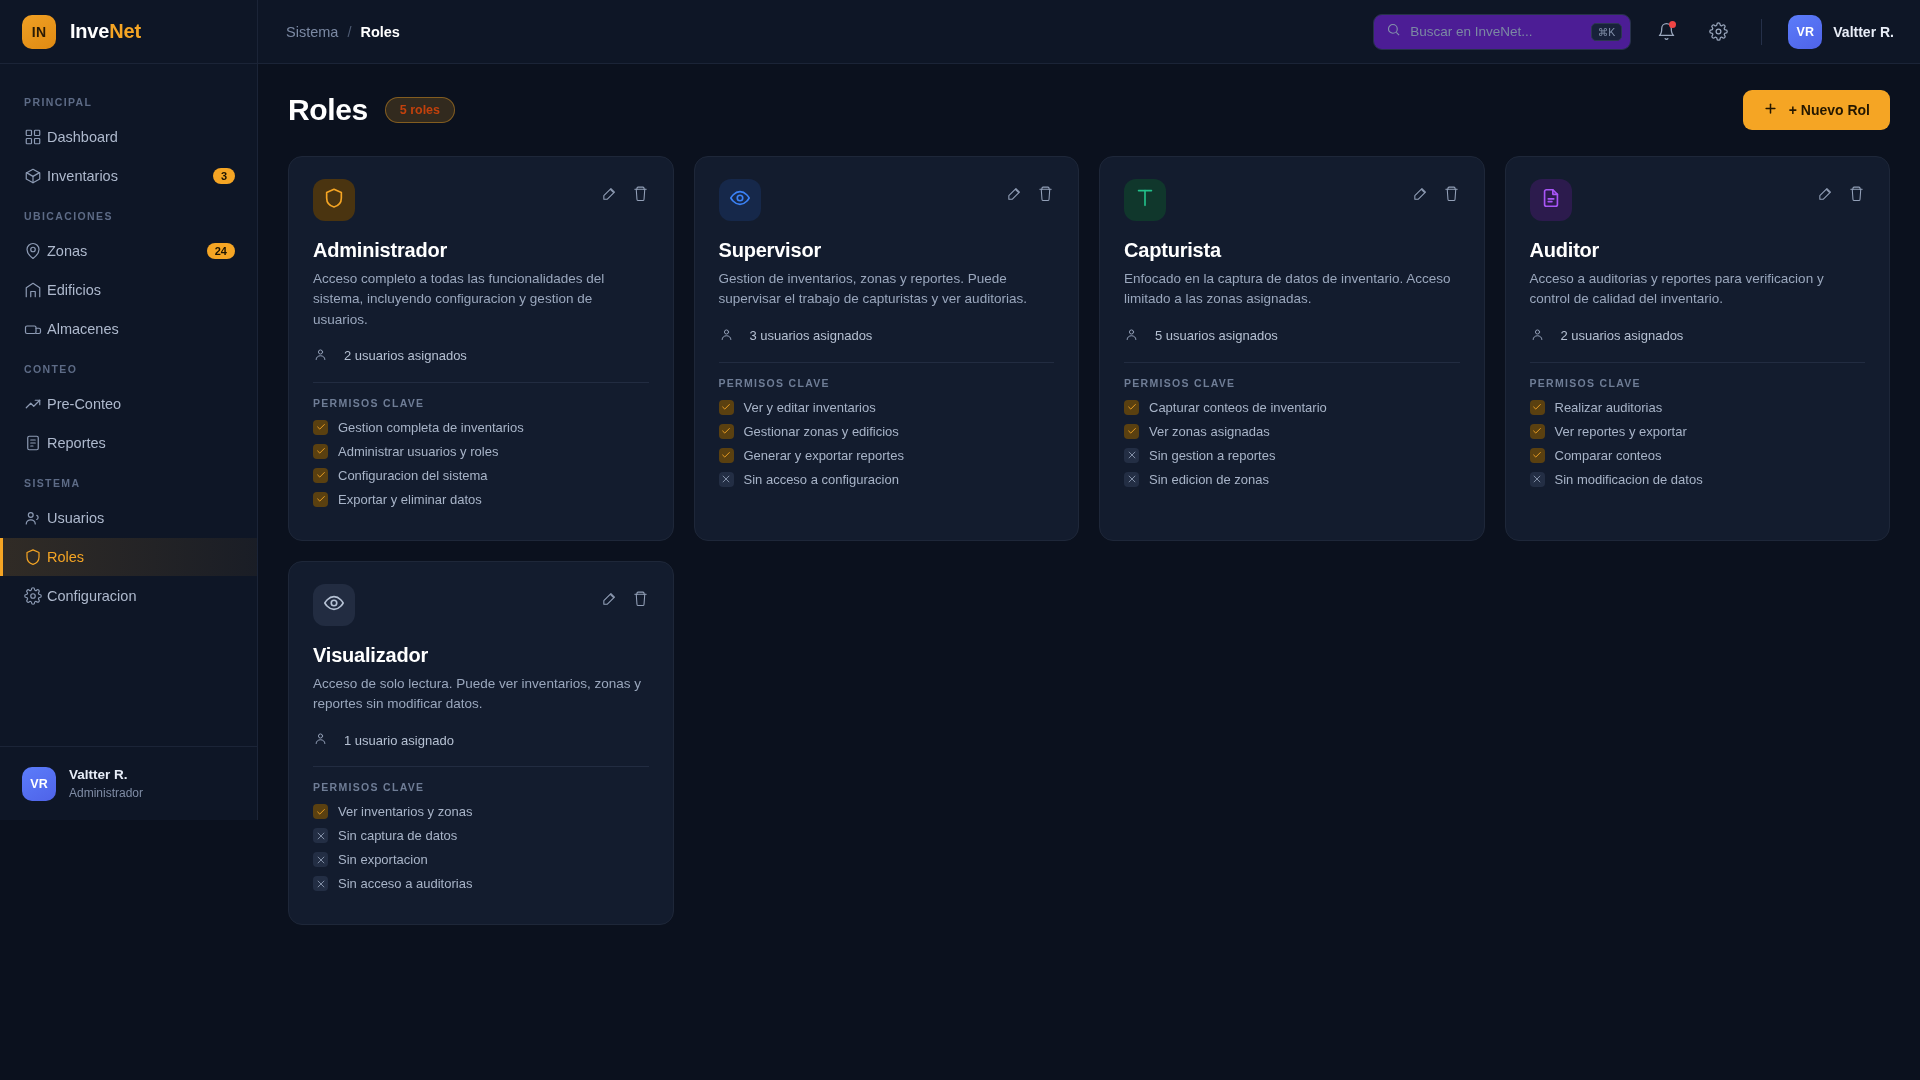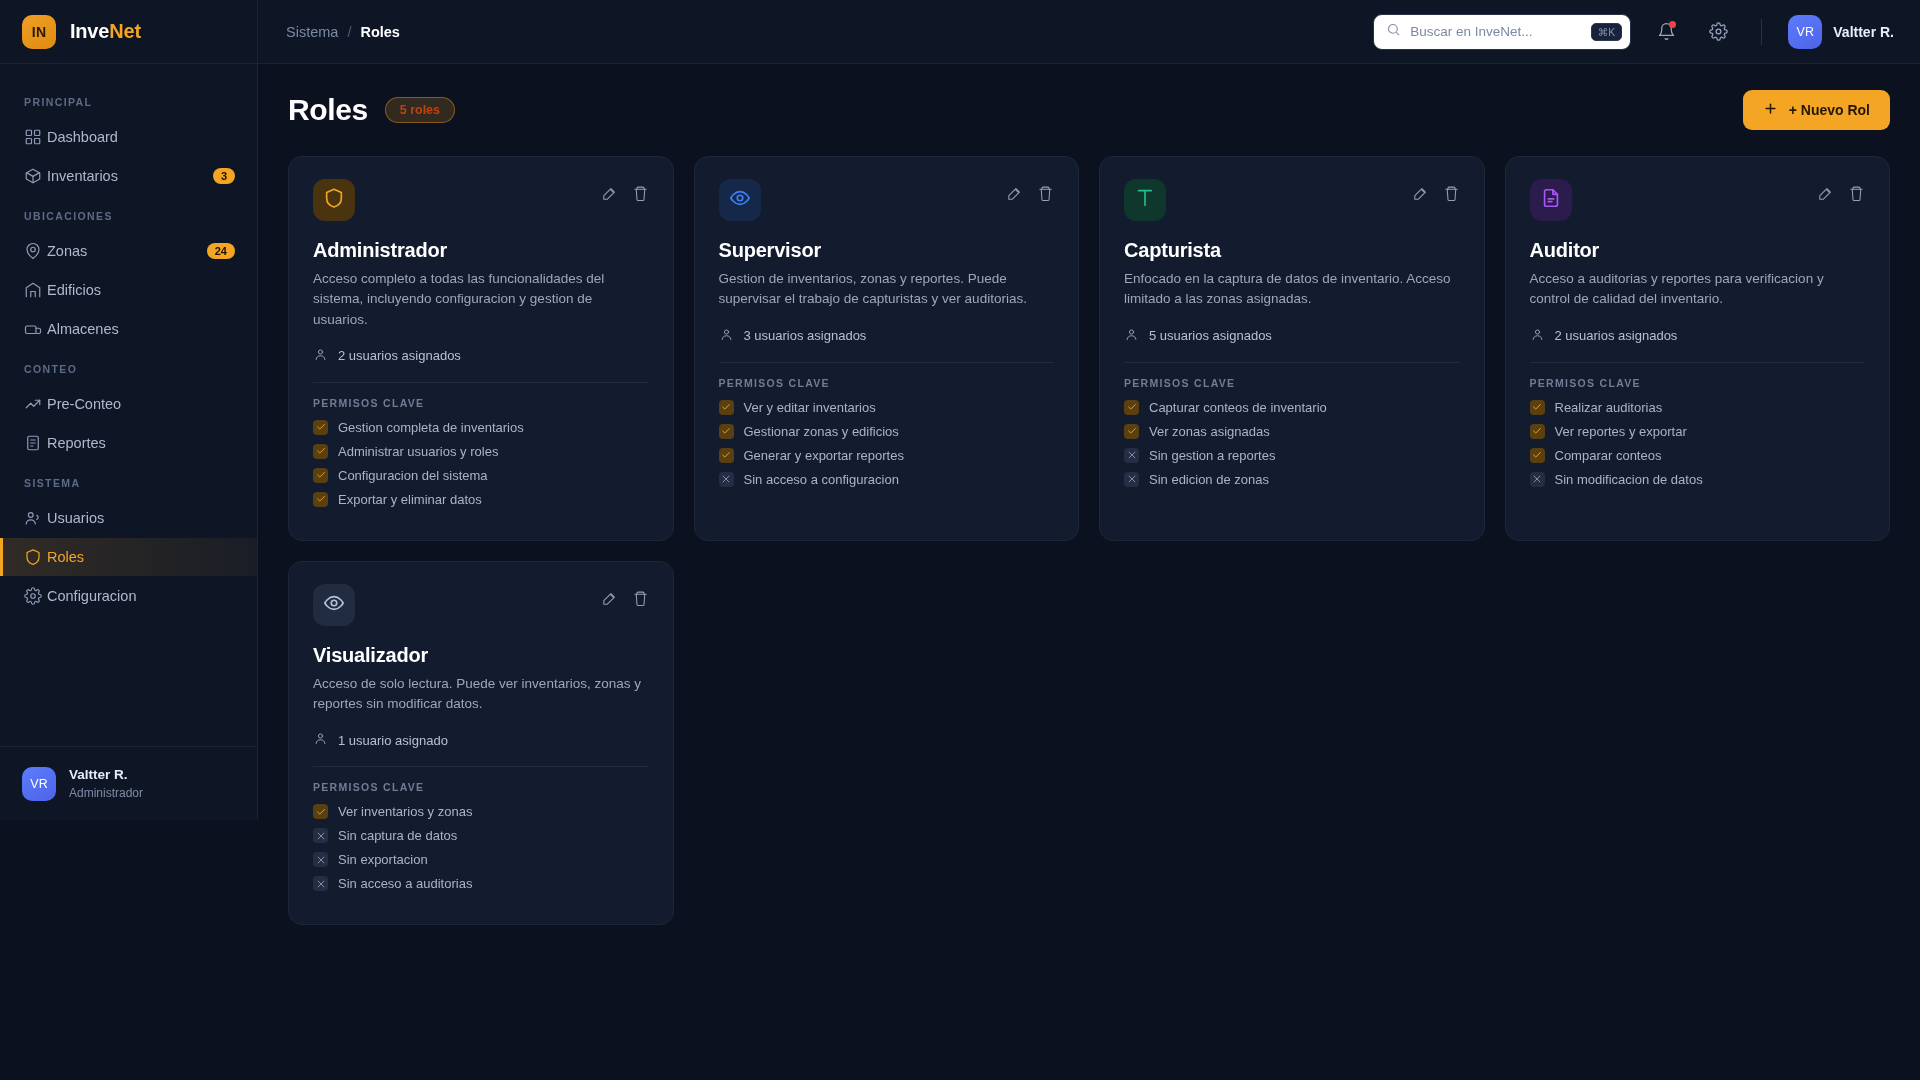--- a/index.html
+++ b/index.html
@@ -57,21 +57,21 @@
     border-radius: 9px; padding: 2px 8px; min-width: 22px; text-align:center;
   }
 
   .profile {
     border-top: 1px solid #1b2437; height: 74px;
     display: flex; align-items: center; gap: 13px; padding: 0 22px;
   }
   .avatar-sq {
     width: 34px; height: 34px; border-radius: 10px;
     background: linear-gradient(150deg,#5b7cfa,#4f63e8);
-    color:#fff; font-size:12.5px; font-weight:normal;
+    color:#fff; font-size:12.5px; font-weight:bold;
     display:flex; align-items:center; justify-content:center; flex:0 0 34px;
   }
   .profile-name { font-size: 13.5px; color:#e6ecf7; font-weight:bold; line-height:1.35;}
   .profile-role { font-size: 12px; color:#7f8ca5; line-height:1.35;}
 
   
   .main { flex: 1; height:1080px; display:flex; flex-direction:column; background:#0b111e; }
 
   .topbar {
     height: 64px; display:flex; align-items:center;
@@ -79,21 +79,21 @@
     gap: 18px;
   }
   .breadcrumb { display:flex; align-items:center; gap:9px; font-size:14.5px;}
   .crumb-muted { color:#7b89a3; }
   .crumb-sep { color:#4e5b73; }
   .crumb-cur { color:#ffffff; font-weight:bold; }
   .topbar-spacer { flex:1; }
 
   .search-box {
     width: 258px; height: 36px; border:1px solid #27324a; border-radius:9px;
-    background:#ffffff; display:flex; align-items:center; gap:9px; padding: 0 8px 0 12px;
+    background:#4c1d95; display:flex; align-items:center; gap:9px; padding: 0 8px 0 12px;
   }
   .search-box svg { width:15px; height:15px; stroke:#8391ab; fill:none; stroke-width:1.8; }
   .search-ph { flex:1; font-size:13.5px; color:#7b89a3; }
   .kbd {
     font-size:10.5px; color:#8391ab; border:1px solid #2c384f; border-radius:5px;
     padding:2px 6px; background:#18223a;
   }
   .icon-btn { width:34px; height:34px; display:flex; align-items:center; justify-content:center; position:relative; cursor:pointer;}
   .icon-btn svg { width:19px; height:19px; stroke:#9aa7bd; fill:none; stroke-width:1.6; stroke-linecap:round; stroke-linejoin:round;}
   .dot-badge { position:absolute; top:6px; right:7px; width:7px; height:7px; border-radius:50%; background:#ef4444;}
@@ -129,21 +129,21 @@
     width:42px; height:42px; border-radius:12px;
     display:flex; align-items:center; justify-content:center;
   }
   .role-icon svg { width:22px; height:22px; fill:none; stroke-width:1.8; stroke-linecap:round; stroke-linejoin:round;}
   .card-actions { display:flex; gap:14px; padding-top: 6px;}
   .act { cursor:pointer; }
   .act svg { width:17px; height:17px; stroke:#93a0b8; fill:none; stroke-width:1.5; stroke-linecap:round; stroke-linejoin:round;}
 
   .role-name { font-size:20px; font-weight:bold; color:#fff; margin-top:18px; letter-spacing:-.2px;}
   .role-desc { font-size:13.5px; color:#9aa7bd; line-height:1.5; margin-top:7px; }
-  .assigned { display:flex; align-items:center; gap:10px; margin-top:17px; font-size:13px; color:#b5c0d2;}
+  .assigned { display:flex; align-items:center; gap:16px; margin-top:17px; font-size:13px; color:#b5c0d2;}
   .assigned svg { width:15px; height:15px; stroke:#93a0b8; fill:none; stroke-width:1.6; stroke-linecap:round; stroke-linejoin:round;}
   .divider { height:1px; background:#222c41; margin: 17px 0 14px 0; }
   .perm-title { font-size:10.5px; letter-spacing:1.3px; font-weight:bold; color:#6f7d96; text-transform:uppercase; margin-bottom:11px;}
   .perm { display:flex; align-items:center; gap:10px; margin-bottom:9px; }
   .perm-box { width:15px; height:15px; border-radius:4px; display:flex; align-items:center; justify-content:center; flex:0 0 15px;}
   .perm-box.yes { background:#5a4010; }
   .perm-box.no  { background:#232e44; }
   .perm-box svg { width:10px; height:10px; fill:none; stroke-width:2.2; stroke-linecap:round; stroke-linejoin:round;}
   .perm-box.yes svg { stroke:#f5a524; }
   .perm-box.no  svg { stroke:#8a97ae; }

